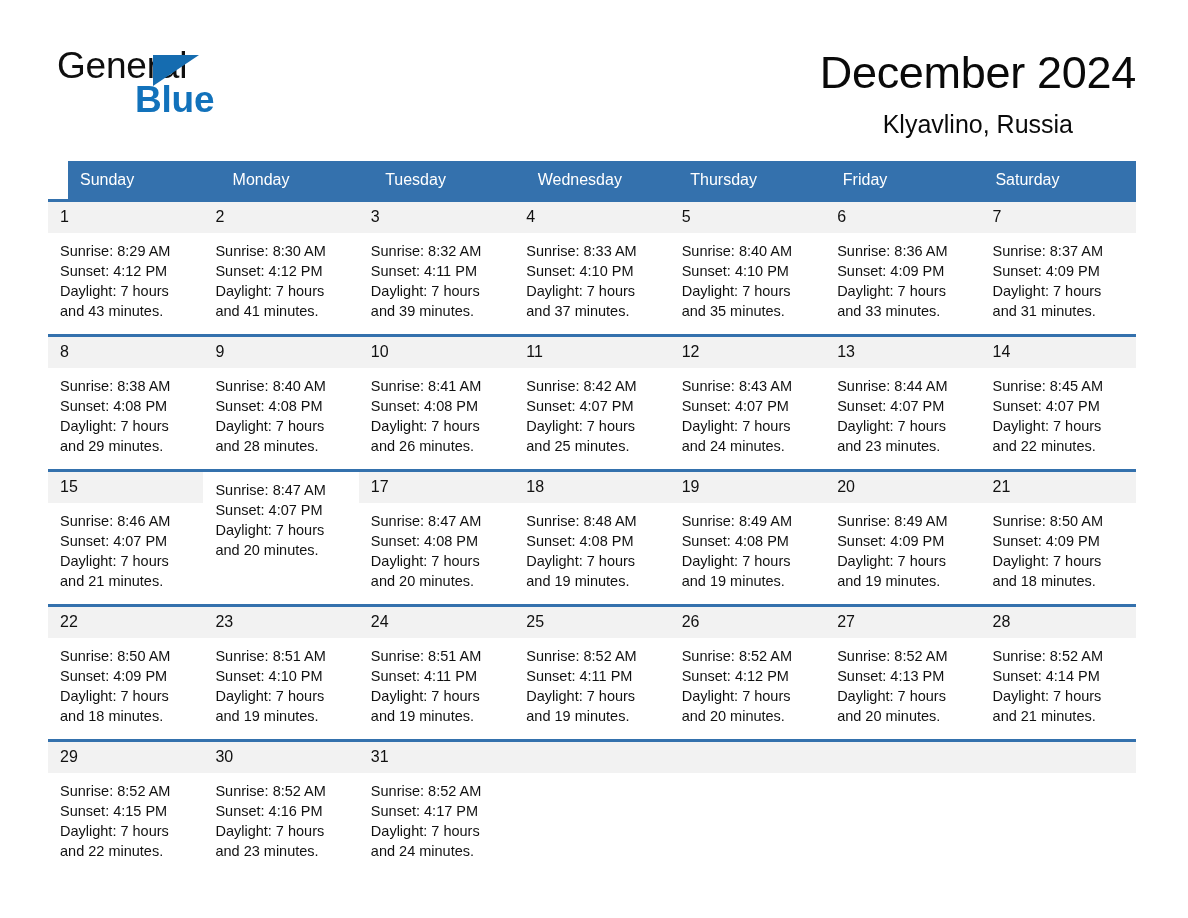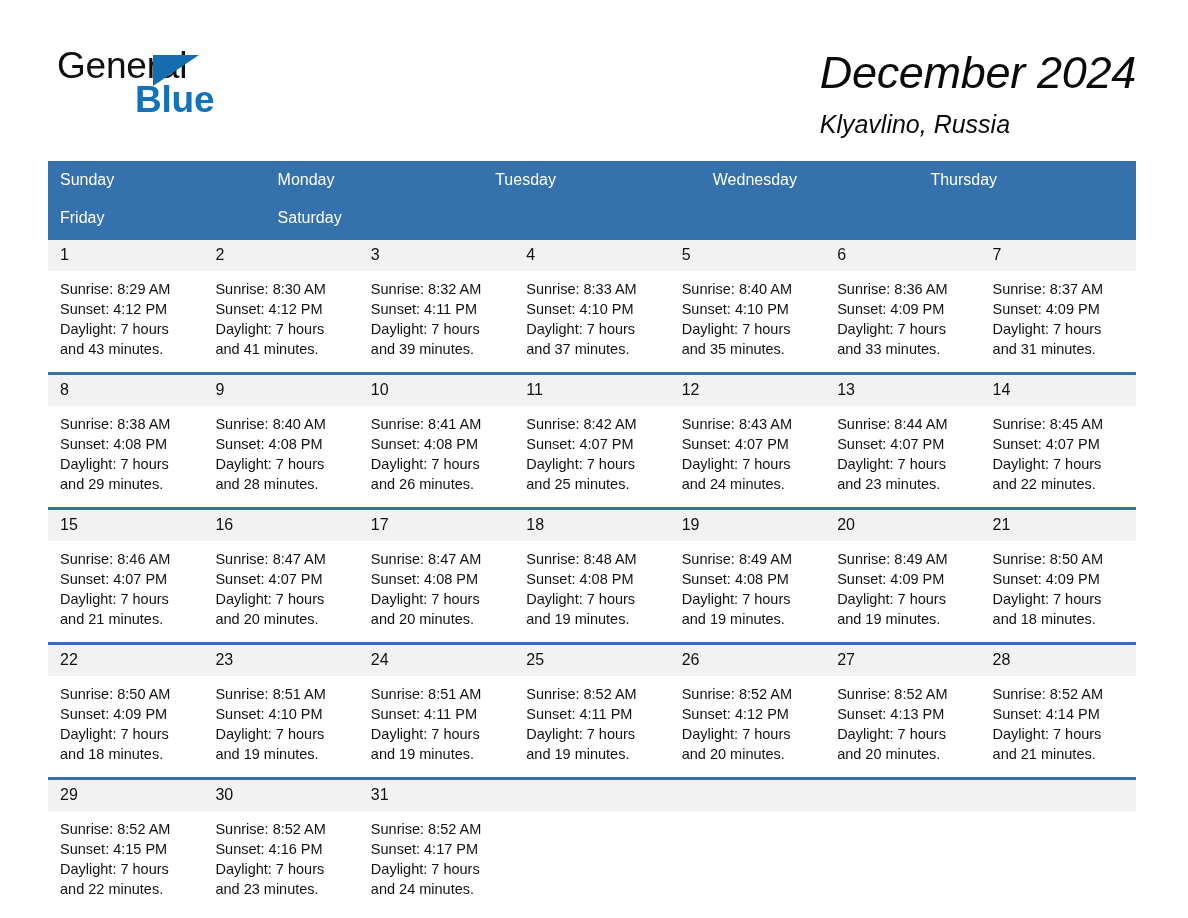--- a/index.html
+++ b/index.html
@@ -58,23 +58,22 @@
     position: absolute;
     left: 78px;
     top: 34px;
     font-size: 37px;
     line-height: 44px;
     letter-spacing: -0.2px;
     color: #1272bb;
     font-weight: 700;
   }
   .titles {
-    text-align: left;
+    text-align: center;
     padding-top: 2px;
-    font-style: italic;
   }
   .cal-title {
     font-size: 45px;
     line-height: 54px;
     font-weight: 400;
     color: #0a0a0a;
     letter-spacing: -0.3px;
     white-space: nowrap;
   }
   .cal-subtitle {
@@ -86,22 +85,23 @@
     white-space: nowrap;
   }
 
   
   .calendar {
     margin: 21px 52px 0 48px;
     box-sizing: border-box;
   }
   .weekdays {
     display: grid;
-    grid-template-columns: repeat(5, 1fr);
+    grid-template-columns: repeat(7, 1fr);
     background: #3471ad;
+    margin-left: 20px;
   }
   .weekday {
     color: #ffffff;
     font-size: 16px;
     line-height: 19px;
     padding: 9px 0 10px 12px;
     box-sizing: border-box;
     white-space: nowrap;
   }
   .week {
@@ -312,21 +312,20 @@
       <div class="daycell">
         <div class="daynum">15</div>
         <div class="dayinfo">
           <div>Sunrise: 8:46 AM</div>
           <div>Sunset: 4:07 PM</div>
           <div>Daylight: 7 hours</div>
           <div>and 21 minutes.</div>
         </div>
       </div>
       <div class="daycell">
-        <div class="daynum">16</div>
         <div class="dayinfo">
           <div>Sunrise: 8:47 AM</div>
           <div>Sunset: 4:07 PM</div>
           <div>Daylight: 7 hours</div>
           <div>and 20 minutes.</div>
         </div>
       </div>
       <div class="daycell">
         <div class="daynum">17</div>
         <div class="dayinfo">

